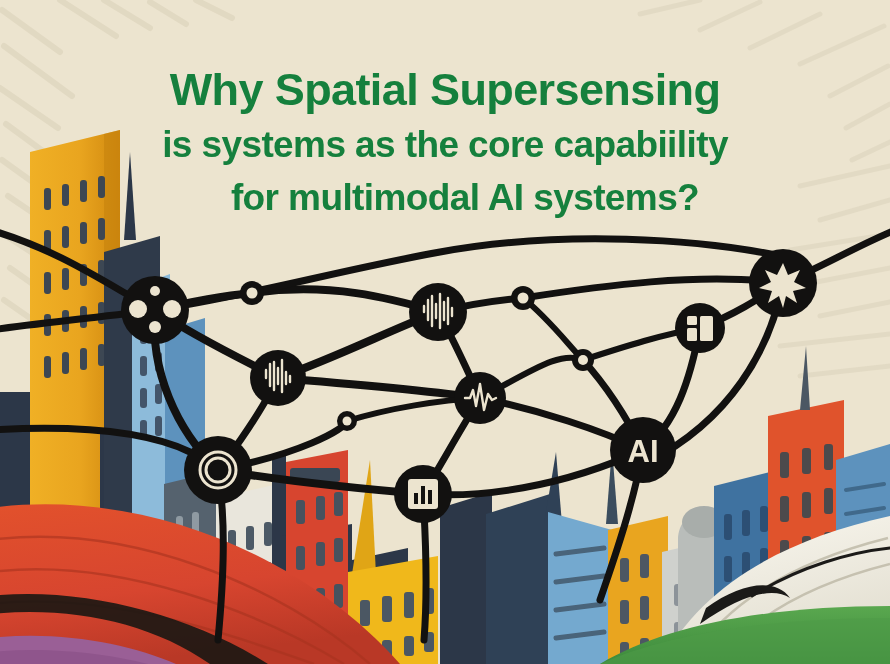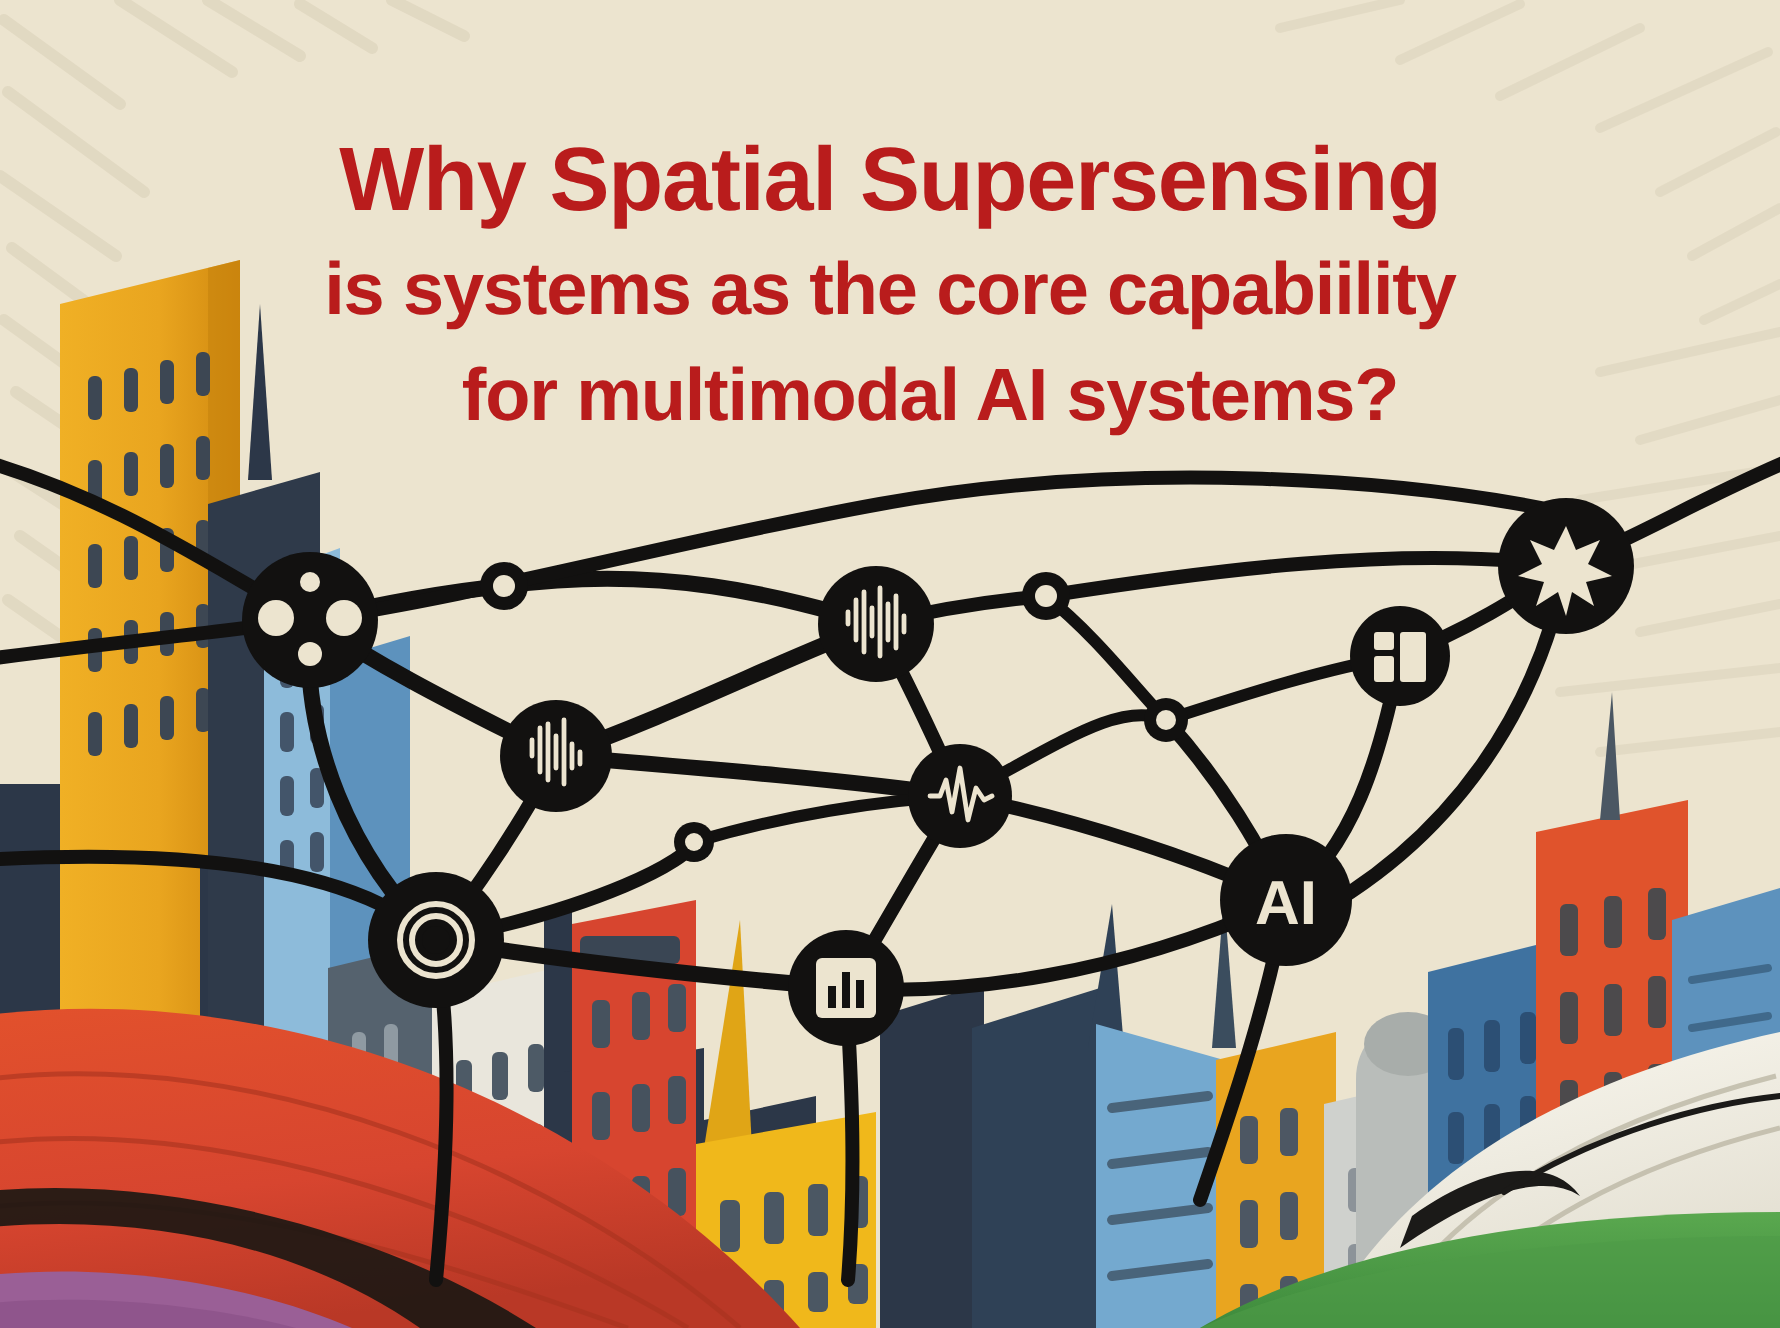--- a/index.html
+++ b/index.html
@@ -25,21 +25,21 @@
     position: absolute;
     left: 0;
     top: 62px;
     width: 890px;
     text-align: center;
     z-index: 20;
     pointer-events: none;
   }
   .title-line {
     display: block;
-    color: #b91c1c;
+    color: #15803d;
     font-family: "Liberation Sans", sans-serif;
     font-weight: bold;
     letter-spacing: -0.6px;
     text-rendering: optimizeLegibility;
   }
   .title-line-1 {
     font-size: 45px;
     line-height: 56px;
   }
   .title-line-2 {

